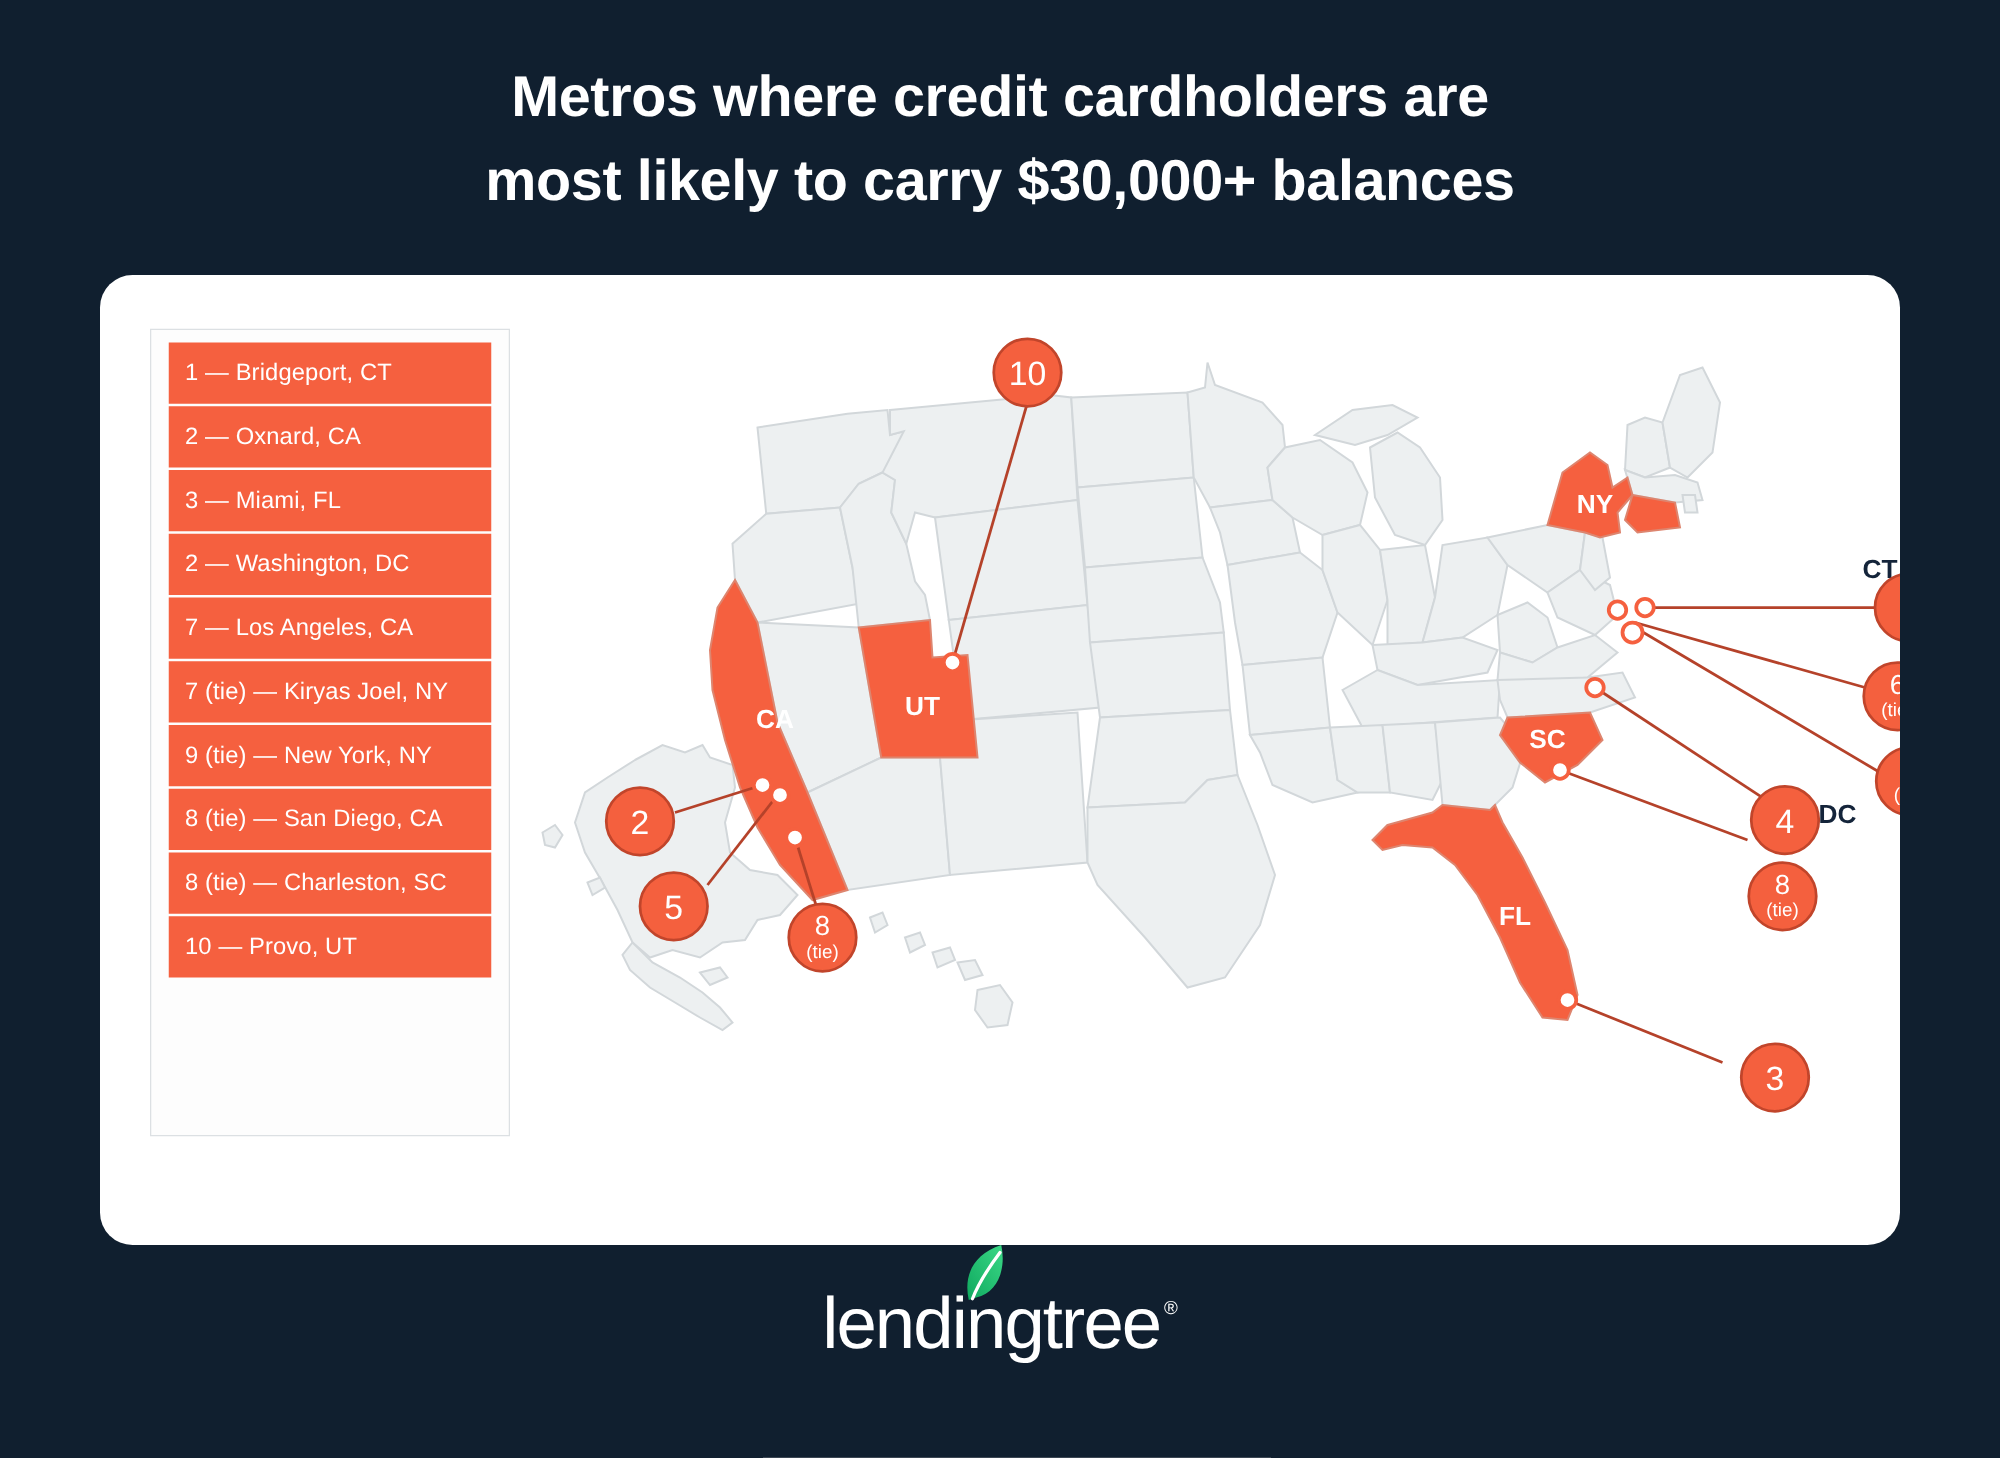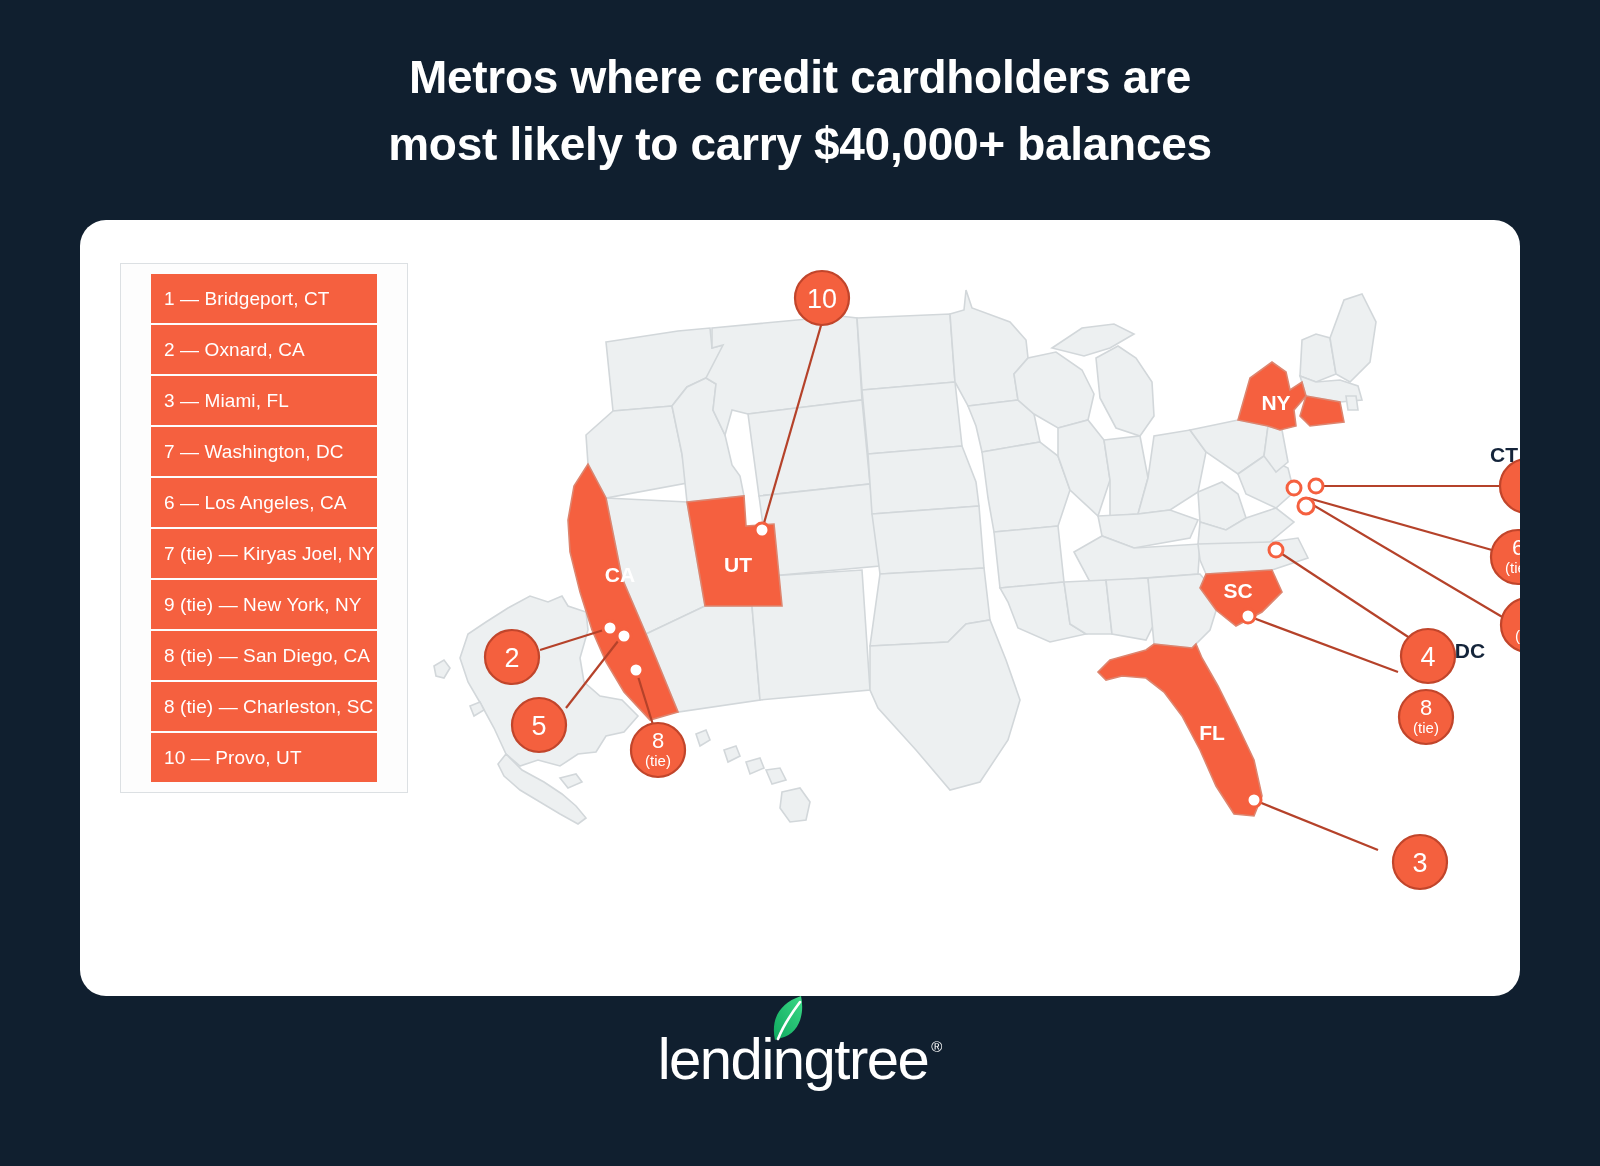--- a/index.html
+++ b/index.html
@@ -24,24 +24,24 @@
   .card {
     position: absolute; left: 80px; top: 220px;
     width: 1440px; height: 776px;
     background: #FFFFFF; border-radius: 26px;
     overflow: hidden;
   }
 
   
   .legend-box {
     position: absolute; left: 40px; top: 43px;
-    width: 288px; height: 530px;
+    width: 288px; height: 646px;
     border: 1px solid #DCE0E3;
     background: #FDFDFD;
-    padding: 10px 30px;
+    padding: 10px 14px;
   }
   .legend-row {
     height: 49px;
     background: #F5603F;
     color: #FFFFFF;
     display: flex; align-items: center;
     padding-left: 13px;
     font-size: 19px;
     letter-spacing: 0.1px;
     margin-bottom: 2px;
@@ -84,31 +84,31 @@
   .logo-reg { color: #FFFFFF; font-size: 15px; margin-left: 3px; align-self: flex-start;
               margin-top: 8px; }
 </style>
 </head>
 <body>
 
 <div class="page">
 
   <h1 class="title">
     <span class="title-line">Metros where credit cardholders are</span>
-    <span class="title-line">most likely to carry $40,000+ balances</span>
+    <span class="title-line">most likely to carry $30,000+ balances</span>
   </h1>
 
   <div class="card">
 
     <div class="legend-box">
       <div class="legend-row">1 — Bridgeport, CT</div>
       <div class="legend-row">2 — Oxnard, CA</div>
       <div class="legend-row">3 — Miami, FL</div>
-      <div class="legend-row">7 — Washington, DC</div>
-      <div class="legend-row">6 — Los Angeles, CA</div>
+      <div class="legend-row">2 — Washington, DC</div>
+      <div class="legend-row">7 — Los Angeles, CA</div>
       <div class="legend-row">7 (tie) — Kiryas Joel, NY</div>
       <div class="legend-row">9 (tie) — New York, NY</div>
       <div class="legend-row">8 (tie) — San Diego, CA</div>
       <div class="legend-row">8 (tie) — Charleston, SC</div>
       <div class="legend-row">10 — Provo, UT</div>
     </div>
 
     <div class="map-wrap">
       <svg class="map-svg" viewBox="0 0 1110 760" xmlns="http://www.w3.org/2000/svg">
 

